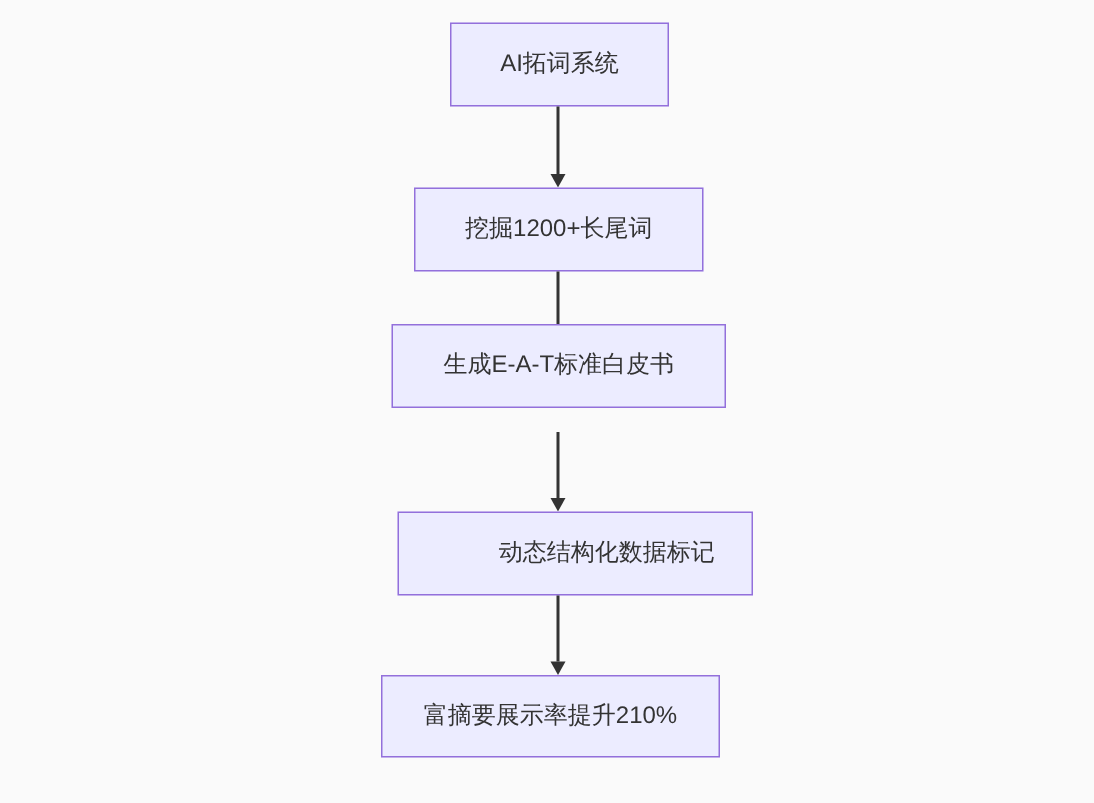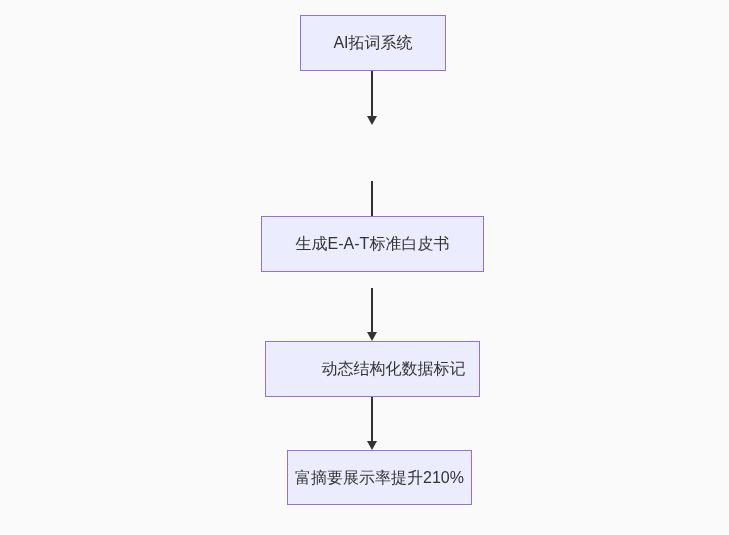--- a/index.html
+++ b/index.html
@@ -43,41 +43,44 @@
     width: 0;
     height: 0;
     border-left: 5px solid transparent;
     border-right: 5px solid transparent;
     border-top: 9px solid var(--arrow, #333333);
   }
   
   .n0 { left: 300px; top: 15px;  width: 146px; height: 56px; }
   .n1 { left: 276px; top: 125px; width: 193px; height: 56px; }
   .n2 { left: 261px; top: 216px; width: 223px; height: 56px; }
-  .n3 { left: 265px; top: 341px; width: 215px; height: 56px; padding-left: 42px; }
-  .n4 { left: 254px; top: 450px; width: 185px; height: 55px; margin-left: 33px; }
+  .n3 { left: 265px; top: 341px; width: 237px; height: 56px; padding-left: 42px; }
+  .n4 { left: 254px; top: 450px; width: 226px; height: 55px; }
   .a0 { left: 367px; top: 71px;  width: 10px; height: 54px; }
   .a1 { left: 367px; top: 181px; width: 10px; height: 51px; }
   .a2 { left: 367px; top: 288px; width: 10px; height: 53px; }
   .a3 { left: 367px; top: 397px; width: 10px; height: 53px; }
 </style>
 </head>
 <body style="background: rgb(250, 250, 250);">
 
 <div class="canvas" style="--bg: #fafafa; --node-fill: #ececff; --node-border: #9370db; --arrow: #333333; --text: #333333;">
 
   <div class="node n0">
     <span>AI拓词系统</span>
   </div>
 
   <div class="arrow a0">
     <div class="arrow-line"></div>
     <div class="arrow-head"></div>
   </div>
 
+  <div class="node n1">
+    <span>挖掘1200+长尾词</span>
+  </div>
 
   <div class="arrow a1">
     <div class="arrow-line"></div>
     <div class="arrow-head"></div>
   </div>
 
   <div class="node n2">
     <span>生成E-A-T标准白皮书</span>
   </div>
 

